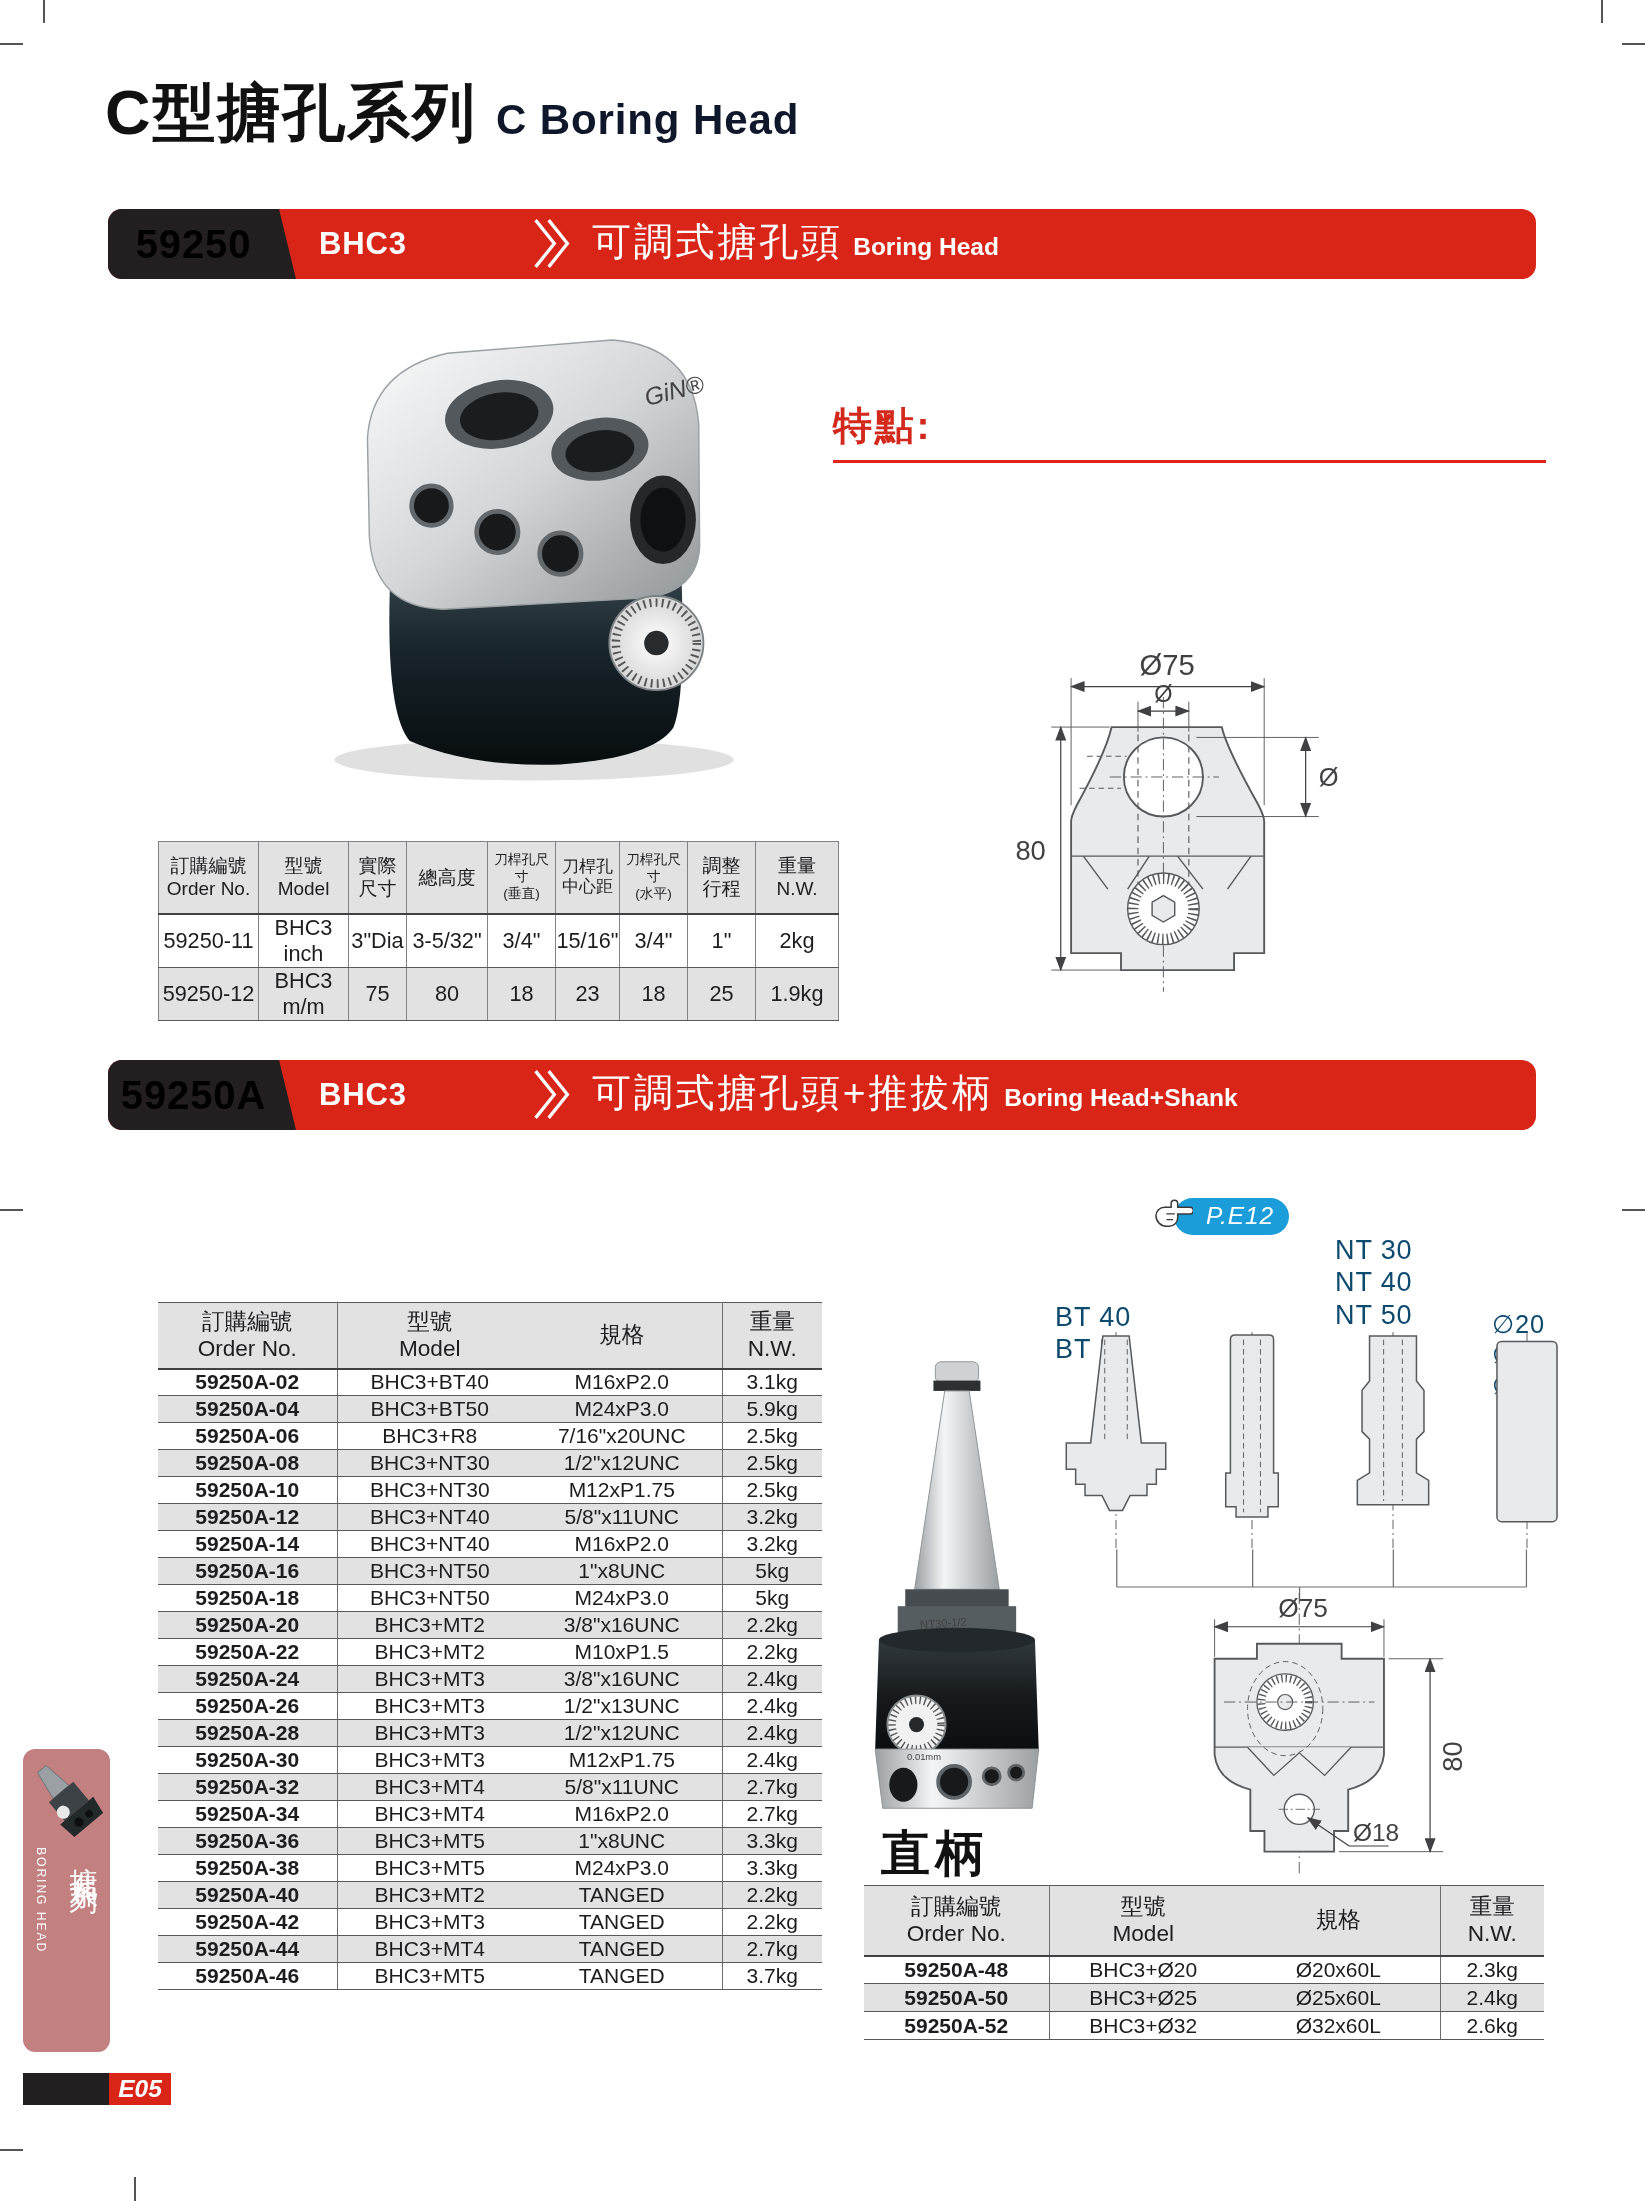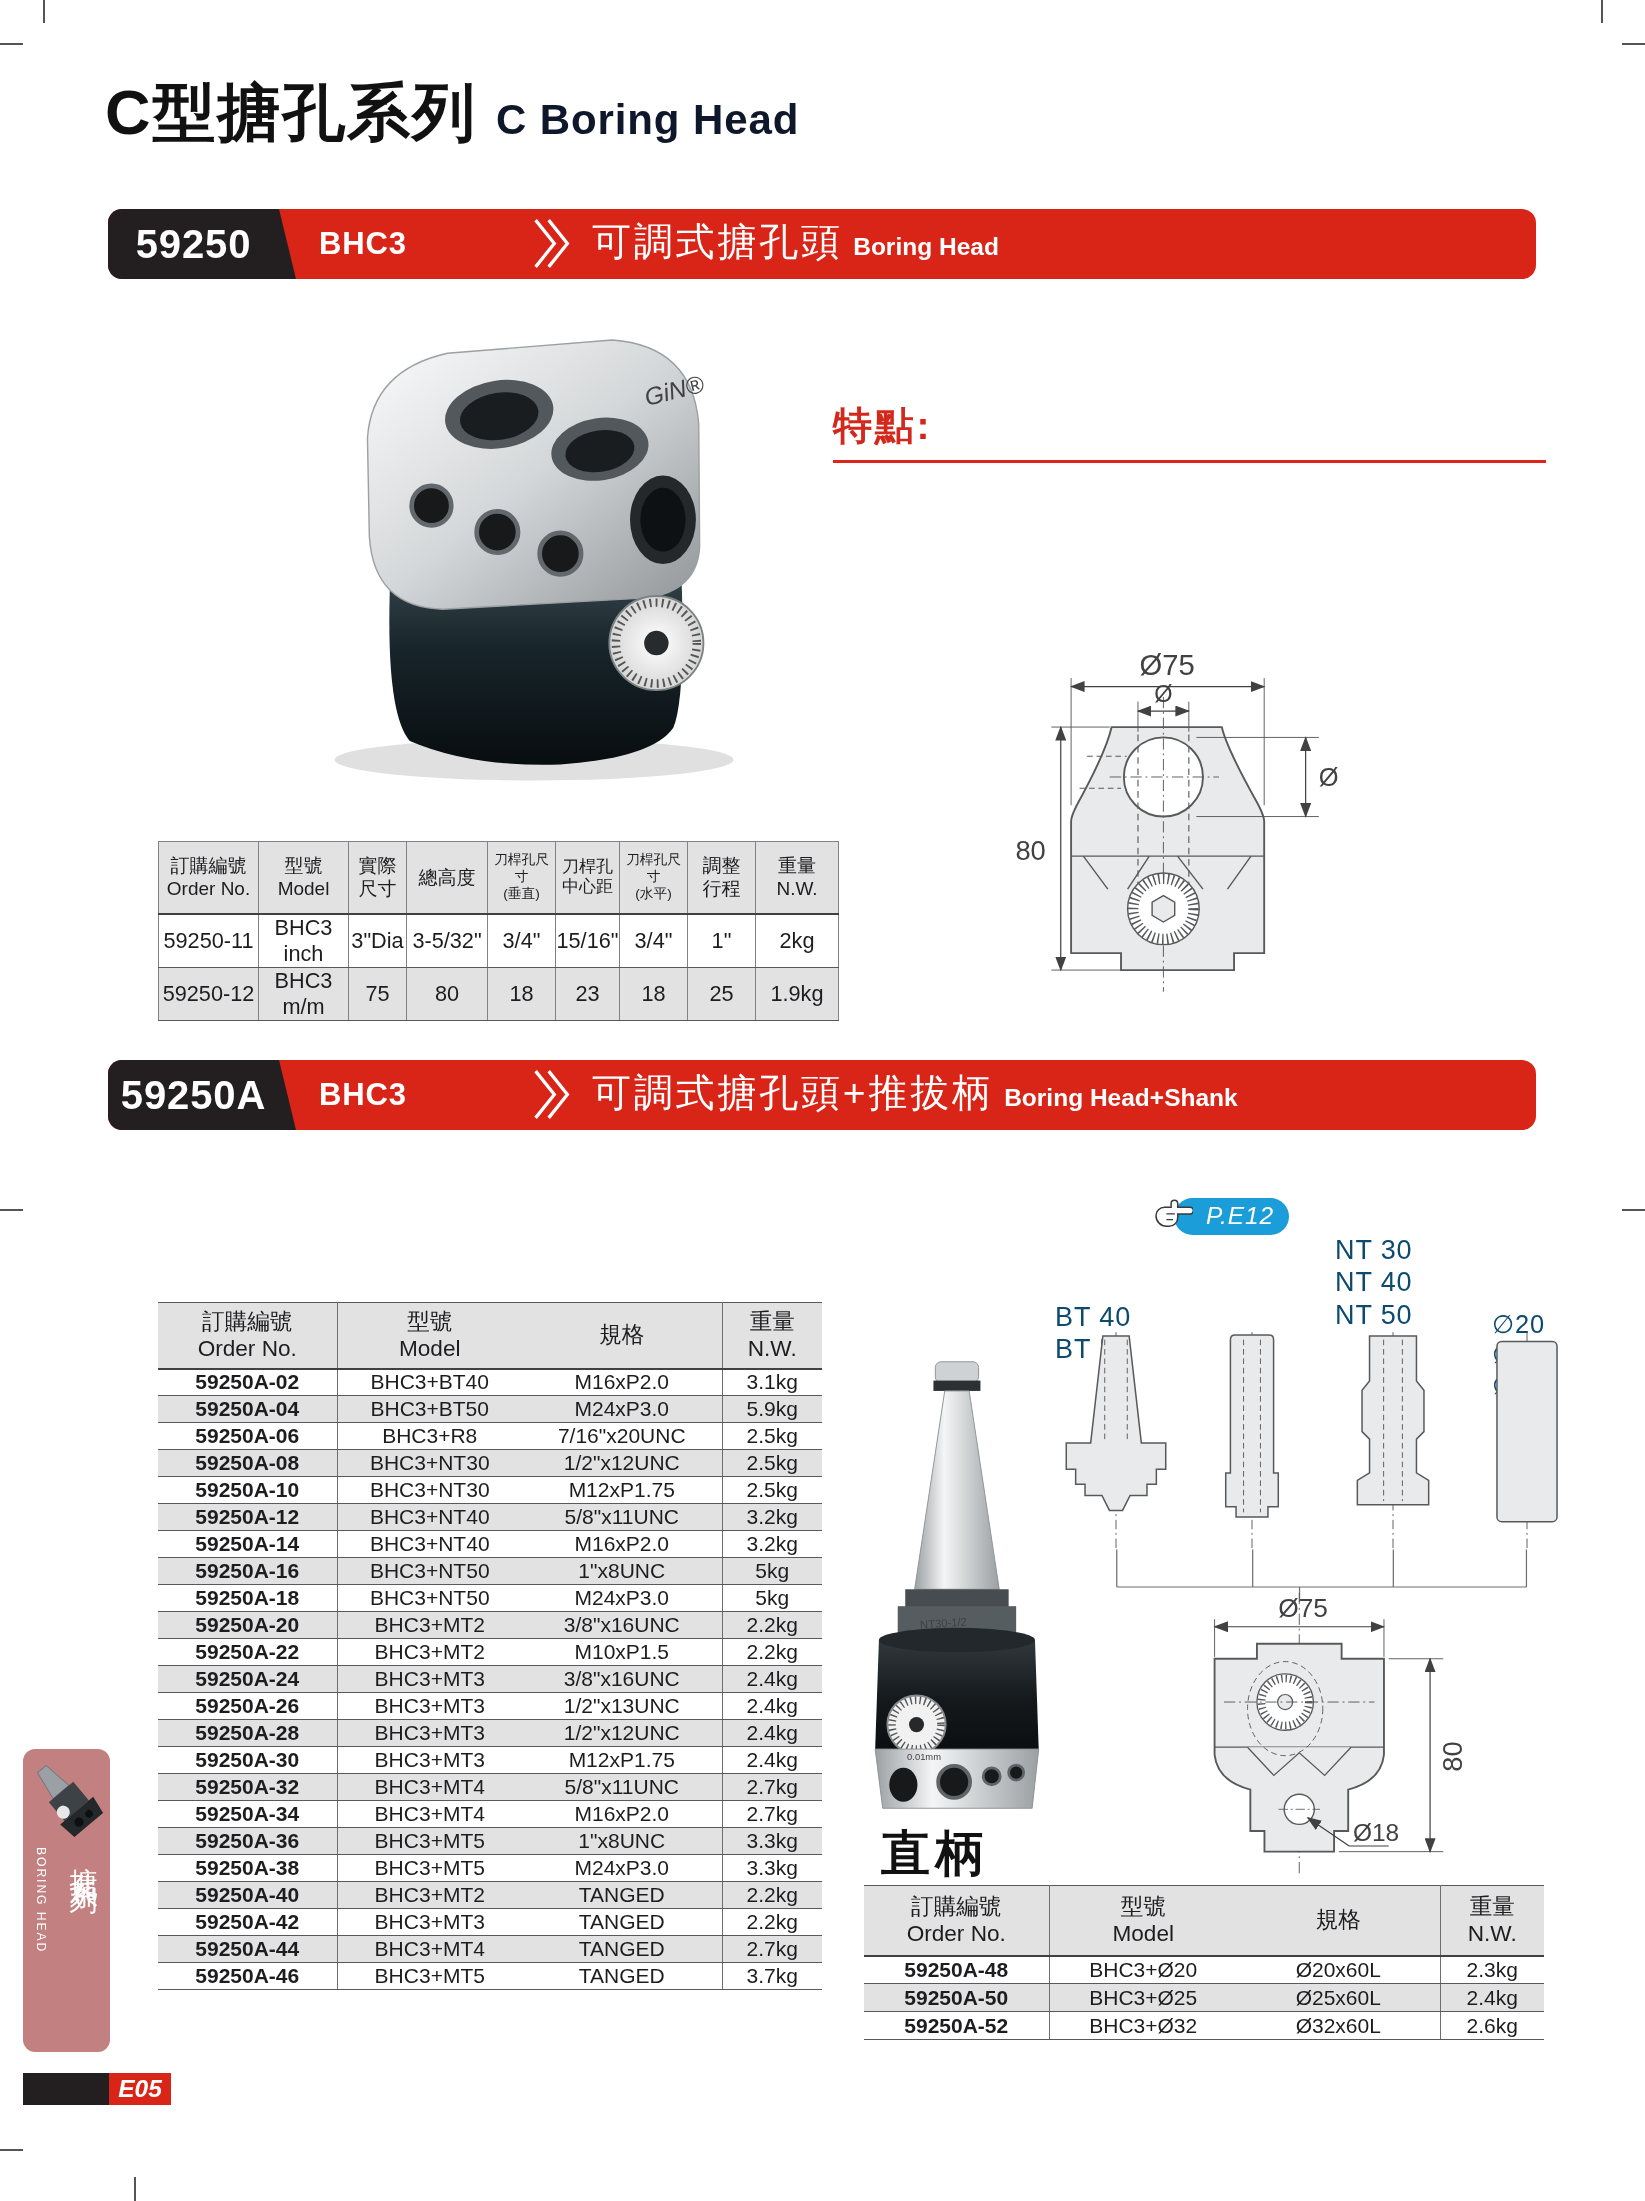--- a/index.html
+++ b/index.html
@@ -14,21 +14,21 @@
   
   .page-title { position:absolute; left:105px; top:70px; display:flex; align-items:baseline; gap:19px; }
   .page-title .zh { font-size:63px; font-weight:600; color:#111; letter-spacing:1.9px; }
   .page-title .en { font-size:42px; font-weight:bold; color:#0f172a; letter-spacing:0.9px; }
 
   
   .banner { position:absolute; left:108px; width:1428px; height:70px; background:#d92518; border-radius:14px; overflow:hidden; }
   .banner .code-bg { position:absolute; left:0; top:0; bottom:0; width:188px; background:#231f20;
                      clip-path:polygon(0 0,171px 0,188px 100%,0 100%); }
   .banner .code { position:absolute; left:0; top:0; width:171px; height:56px; line-height:70px; text-align:center;
-                  color:#ffffff; font-size:40px; font-weight:bold; letter-spacing:0.9px; }
+                  color:#000000; font-size:40px; font-weight:bold; letter-spacing:0.9px; }
   .banner .model { position:absolute; left:211px; top:0; width:141px; height:70px; line-height:70px;
                    color:#fff; font-size:31px; font-weight:bold; letter-spacing:0.9px; }
   .banner .chev { position:absolute; left:422px; top:9.4px; }
   .banner .btitle { position:absolute; left:484px; top:50%; transform:translateY(-53%); display:flex; align-items:baseline; gap:10.4px; }
   .banner .btitle .zh { color:#fff; font-size:39px; letter-spacing:2.8px; }
   .banner .btitle .en { color:#fff; font-size:24.5px; font-weight:bold; }
 
   
   .feat-head { position:absolute; left:833px; top:399px; color:#d3281c; font-size:39px; font-weight:bold; letter-spacing:2.8px; }
   .feat-line { position:absolute; left:833px; top:460px; width:713px; height:2.8px; background:#e0241b; }

